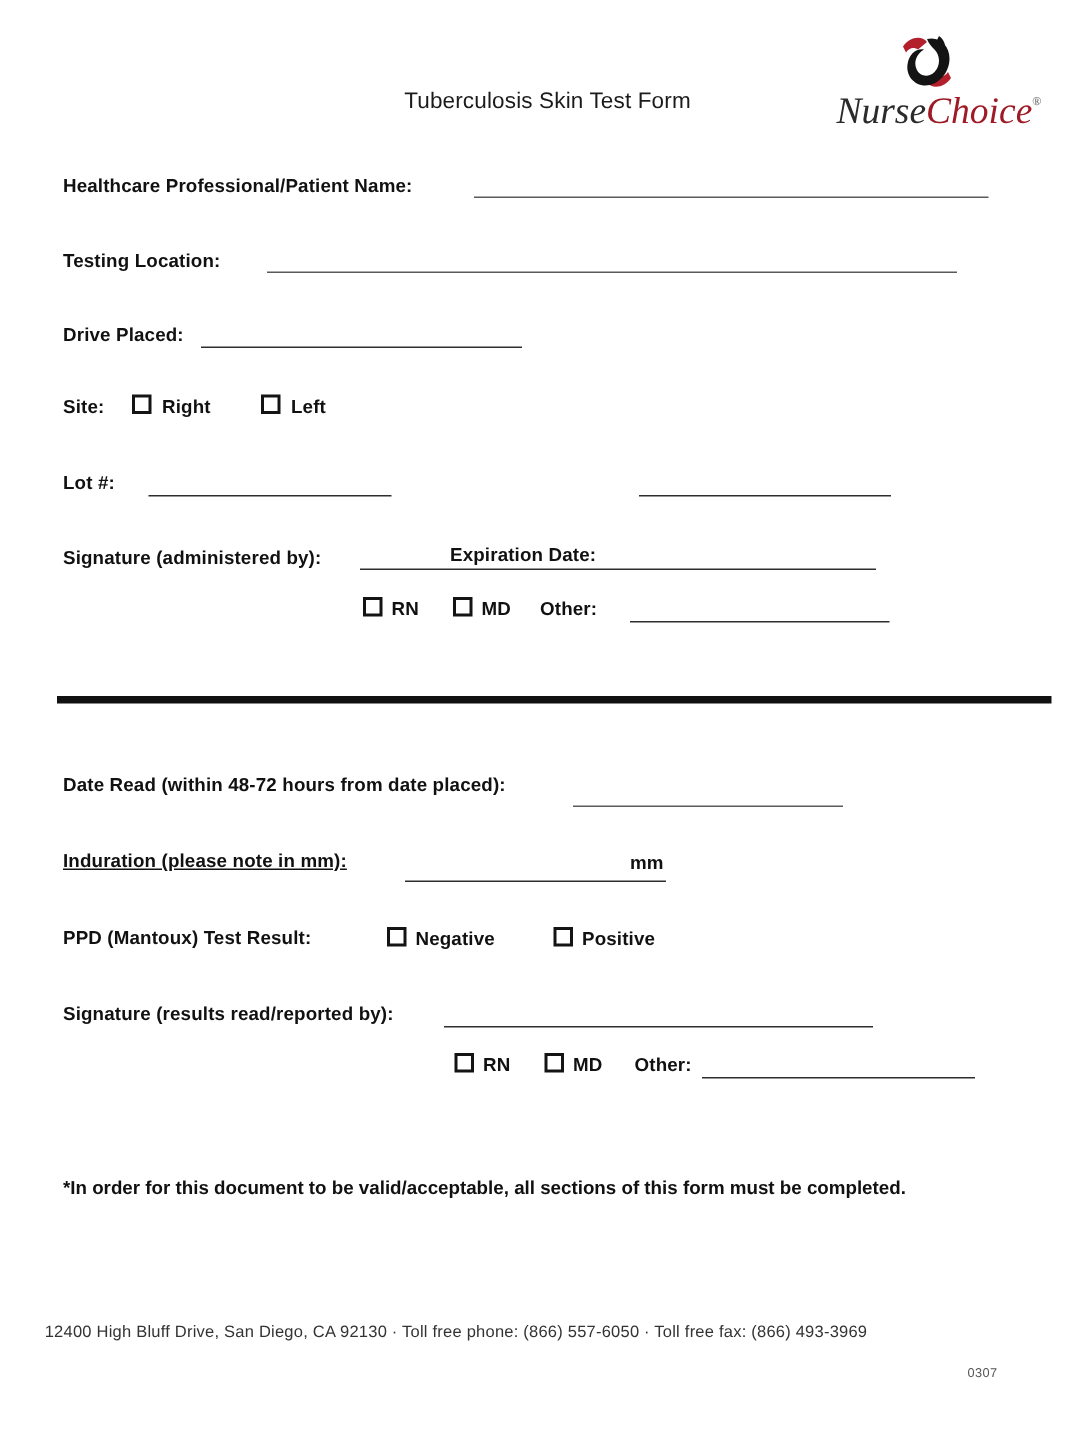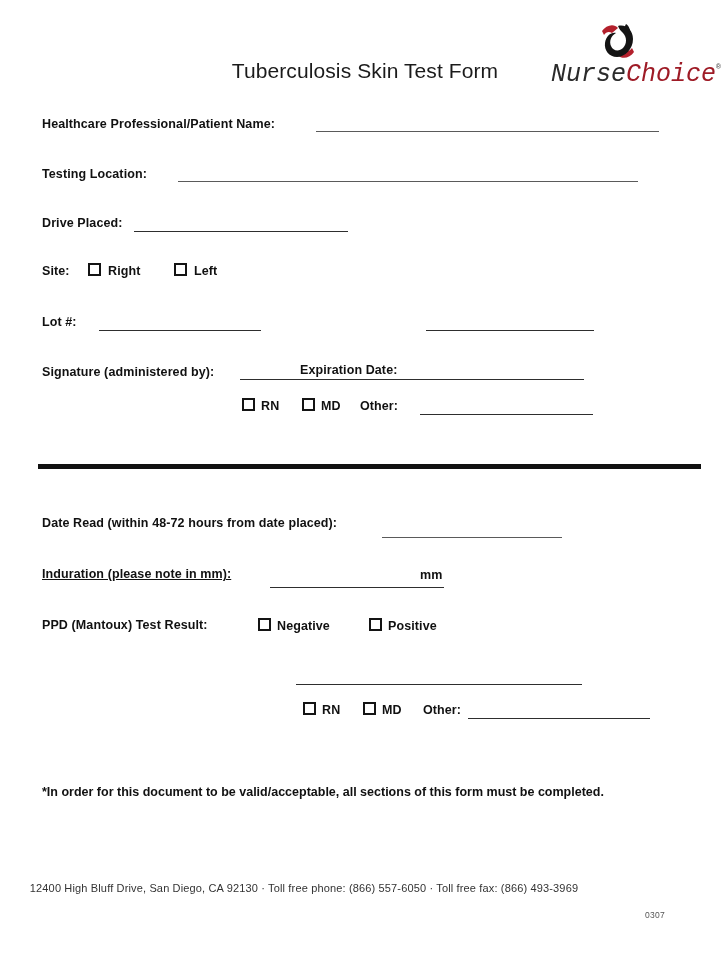--- a/index.html
+++ b/index.html
@@ -30,21 +30,21 @@
     left: 0; top: 0;
     width: 728px;
     height: 105px;
   }
   .form-title {
     position: absolute;
     left: 180px;
     top: 59px;
     width: 370px;
     text-align: center;
-    font-size: 21px;
+    font-size: 15px;
     font-weight: 500;
     letter-spacing: 0.1px;
     color: #1b1b1b;
     white-space: nowrap;
   }
 
   .logo-block {
     position: absolute;
     left: 551px;
     top: 22px;
@@ -57,21 +57,21 @@
     top: 0px;
     width: 46px;
     height: 40px;
   }
   .logo-wordmark {
     position: absolute;
     left: 0px;
     top: 40px;
     width: 150px;
     text-align: center;
-    font-family: Liberation Mono, monospace;
+    font-family: Liberation Serif, serif;
     font-style: italic;
     font-size: 25px;
     white-space: nowrap;
     line-height: 1;
   }
   .logo-nurse { color: #2b2b2b; }
   .logo-choice { color: #9e1b26; }
   .logo-tm {
     font-style: normal;
     font-size: 8px;
@@ -216,20 +216,21 @@
   <div class="lbl" style="left:42px; top:567px;text-decoration:underline;">Induration (please note in mm):</div>
   <div class="rule" style="left:270px; top:587px; width:174px;"></div>
   <div class="lbl" style="left:385px; top:568px;margin-left:35px;">mm</div>
 
   <div class="lbl" style="left:42px; top:618px;">PPD (Mantoux) Test Result:</div>
   <div class="cbox" style="left:258px; top:618px;"></div>
   <div class="lbl" style="left:277px; top:619px;">Negative</div>
   <div class="cbox" style="left:369px; top:618px;"></div>
   <div class="lbl" style="left:388px; top:619px;">Positive</div>
 
+  <div class="lbl" style="left:42px; top:669px;">Signature (results read/reported by):</div>
   <div class="rule" style="left:296px; top:684px; width:286px;"></div>
 
   <div class="cbox" style="left:303px; top:702px;"></div>
   <div class="lbl" style="left:322px; top:703px;">RN</div>
   <div class="cbox" style="left:363px; top:702px;"></div>
   <div class="lbl" style="left:382px; top:703px;">MD</div>
   <div class="lbl" style="left:423px; top:703px;">Other:</div>
   <div class="rule" style="left:468px; top:718px; width:182px;"></div>
 
   <div class="note">*In order for this document to be valid/acceptable, all sections of this form must be completed.</div>

